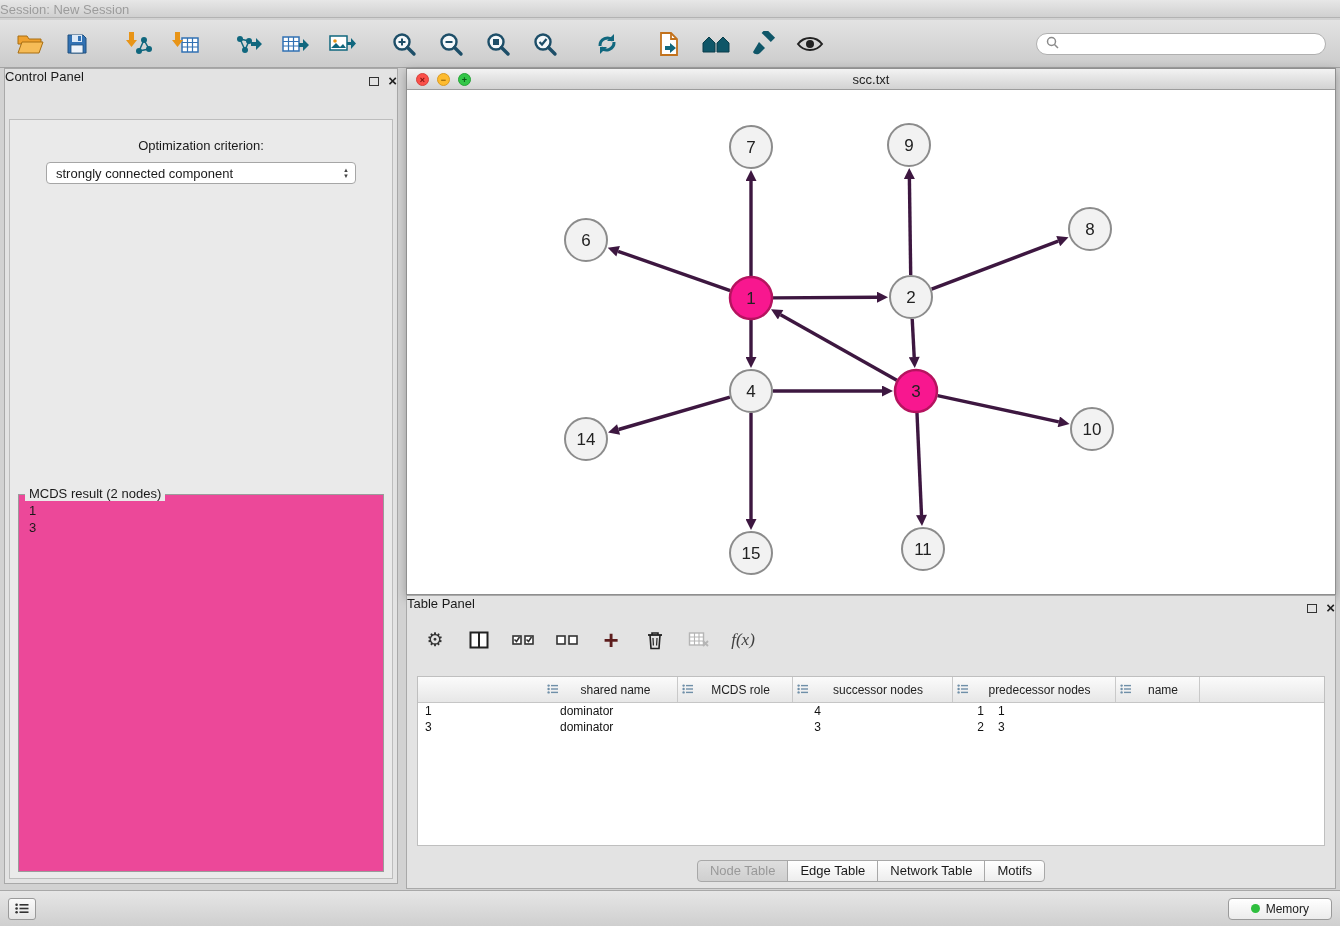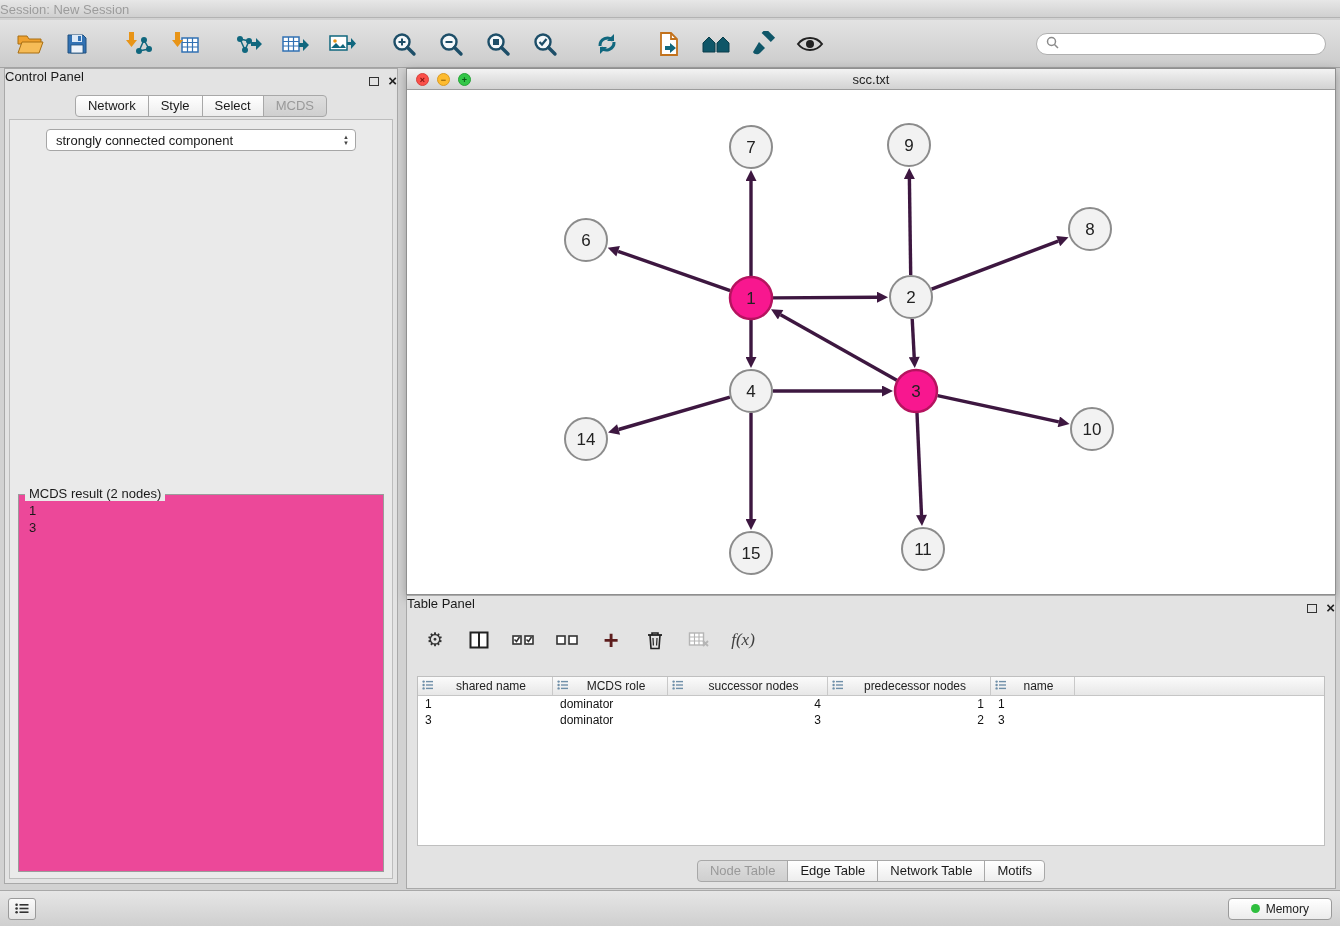--- a/index.html
+++ b/index.html
@@ -103,21 +103,21 @@
     background:#e3e3e3;border:1px solid #a9a9a9;
   }
   .tp-toolbar{position:absolute;top:28px;left:16px;height:32px;display:flex;align-items:center;gap:20px;}
   .tp-btn{display:flex;align-items:center;justify-content:center;min-width:24px;height:26px;}
   .glyph{display:inline-block;}
   .fx{font-family:"Liberation Serif",serif;font-style:italic;font-size:17px;color:#404040;}
   .table-wrap{
     position:absolute;left:10px;right:10px;top:80px;height:170px;
     background:#fff;border:1px solid #bfbfbf;overflow:hidden;
   }
-  .thead{display:flex;height:19px;background:linear-gradient(#fbfbfb,#e7e7e7);border-bottom:1px solid #c6c6c6;}
+  .thead{display:flex;height:26px;background:linear-gradient(#fbfbfb,#e7e7e7);border-bottom:1px solid #c6c6c6;justify-content:center;}
   .th{
     display:flex;align-items:center;padding:0 4px;
     border-right:1px solid #c9c9c9;font-size:12px;color:#222;
   }
   .th-label{flex:1;text-align:center;}
   .tr{display:flex;height:16px;align-items:center;}
   .td{padding:0 7px;font-size:12px;color:#111;overflow:hidden;white-space:nowrap;}
   .tp-tabs{position:absolute;left:0;right:0;bottom:6px;display:flex;justify-content:center;}
   .tp-tab{
     padding:2px 12px;font-size:13px;line-height:16px;
@@ -297,27 +297,22 @@
   </div>
 
   <div class="control-panel">
     <div class="panel-header">
       <span class="panel-title">Control Panel</span>
       <span class="panel-btns">
         <span class="float-glyph"></span>
         <span class="close-glyph">×</span>
       </span>
     </div>
-    <div class="cp-tabs" id="cpTabs">
-        <span class="cp-tab">Network</span>
-        <span class="cp-tab">Style</span>
-        <span class="cp-tab">Select</span>
-        <span class="cp-tab active">MCDS</span>
-      </div>
     <div class="cp-content">
+      <div class="opt-label">Optimization criterion:</div>
       <div class="dropdown">
         <span>strongly connected component</span>
         <span class="stepper">
             <i>▲</i>
             <i>▼</i>
           </span>
       </div>
       <div class="result-group">
         <span class="result-legend">MCDS result (2 nodes)</span>
         <div class="result-list" id="resultList">

